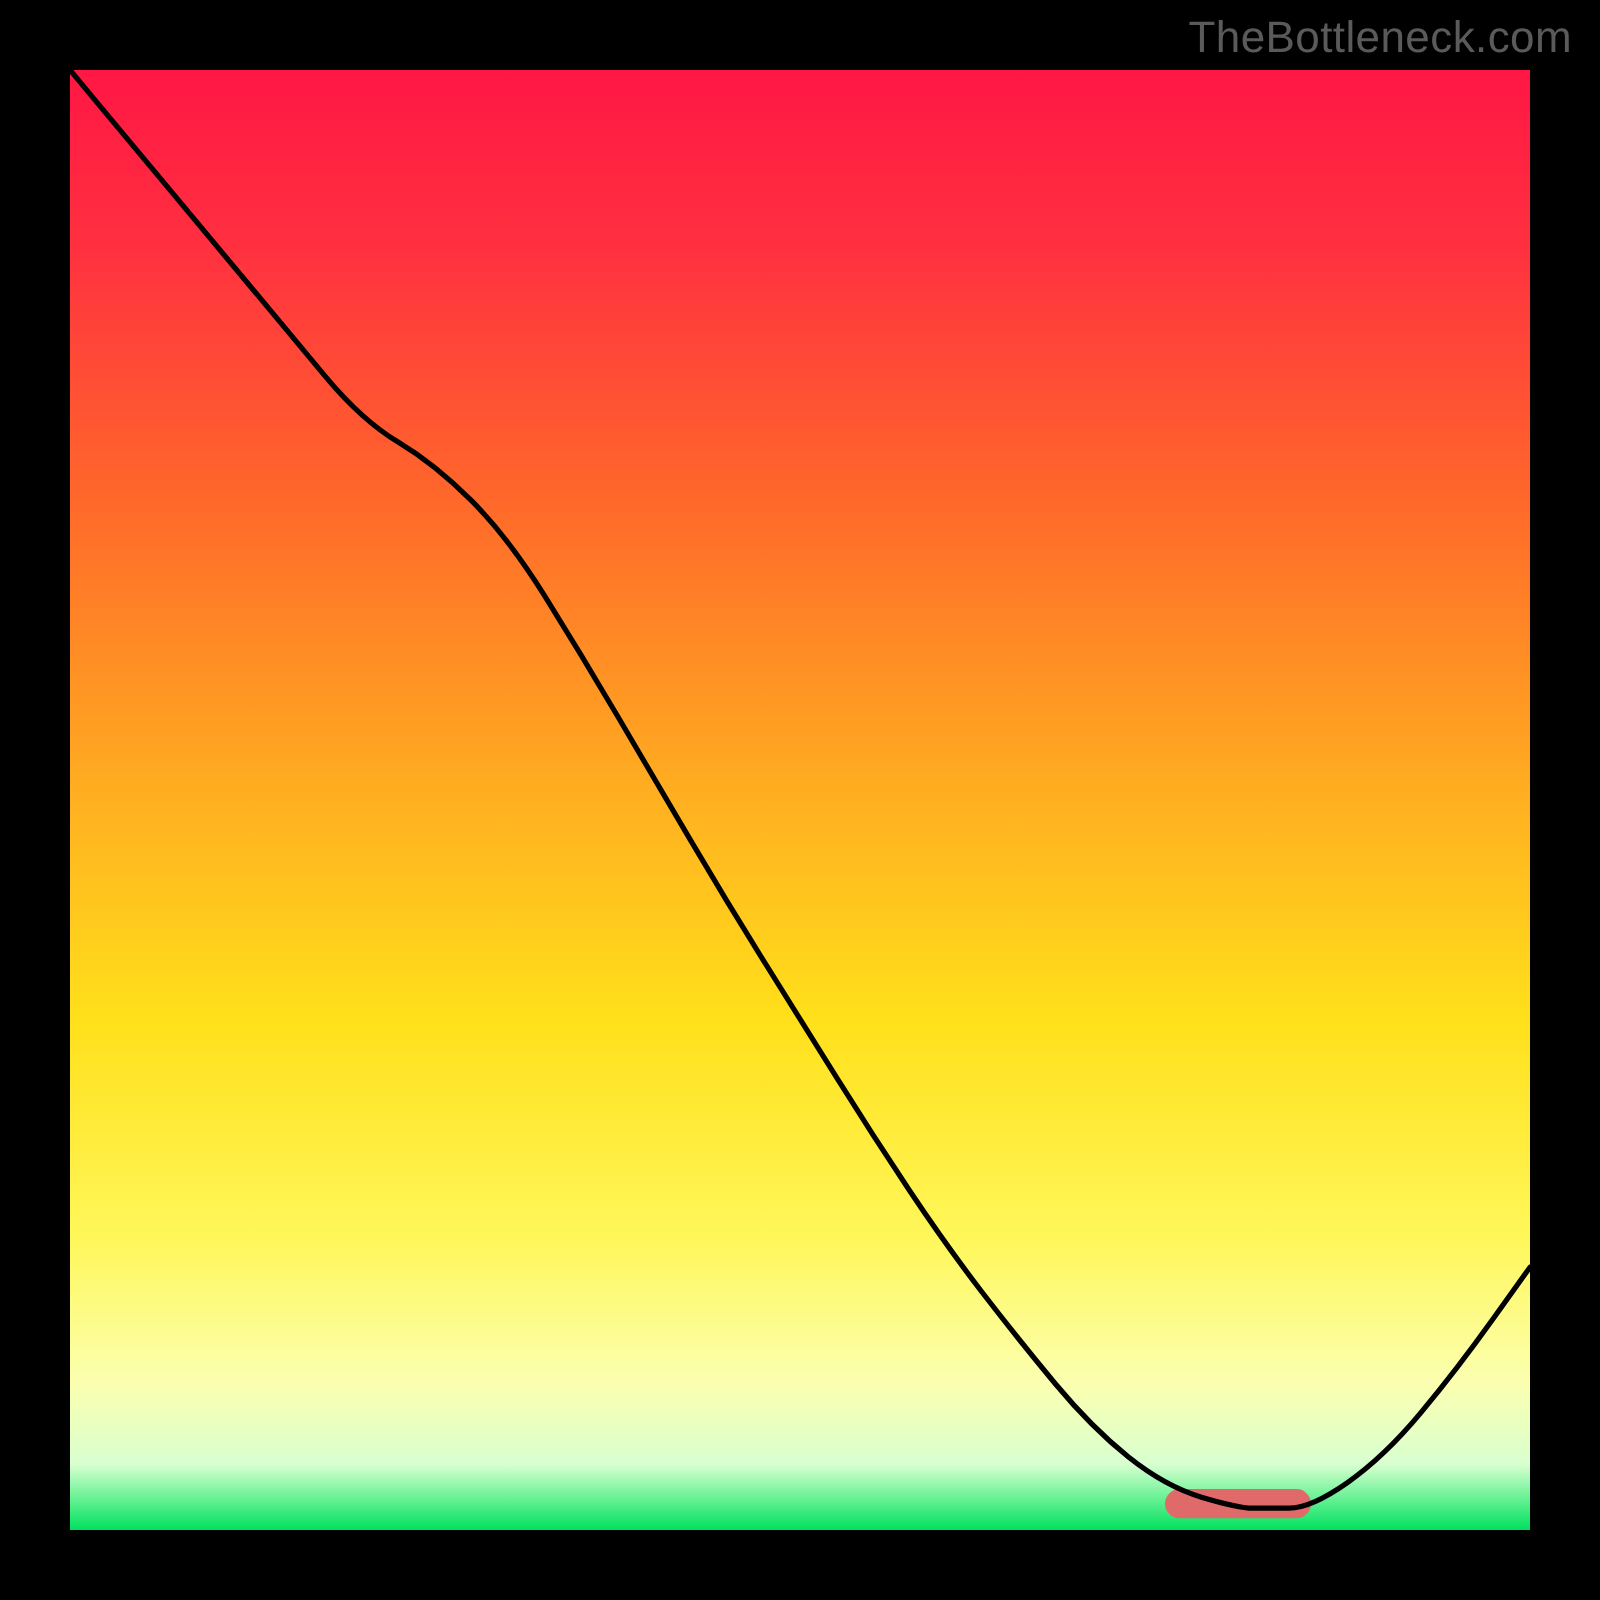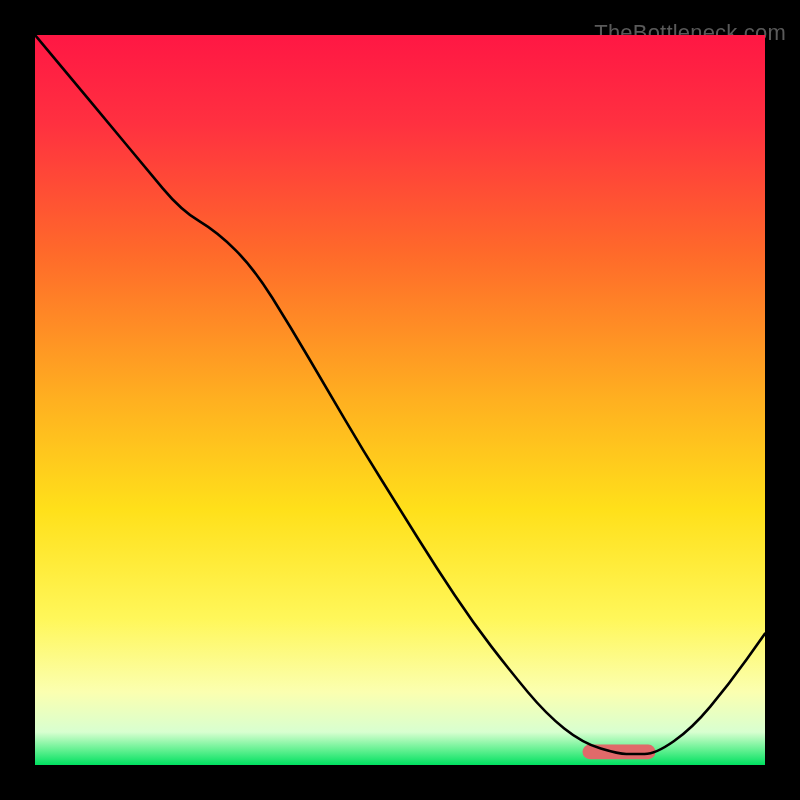--- a/index.html
+++ b/index.html
@@ -11,21 +11,21 @@
     font-family: Arial, Helvetica, sans-serif;
     overflow: hidden;
   }
   .stage {
     position: relative;
     width: 800px;
     height: 800px;
   }
   .watermark {
     position: absolute;
-    top: 20px;
+    top: 6px;
     right: 14px;
     color: #5a5a5a;
     font-size: 22px;
     font-weight: 500;
     letter-spacing: 0.2px;
     user-select: none;
   }
   .plot {
     position: absolute;
     left: 35px;

